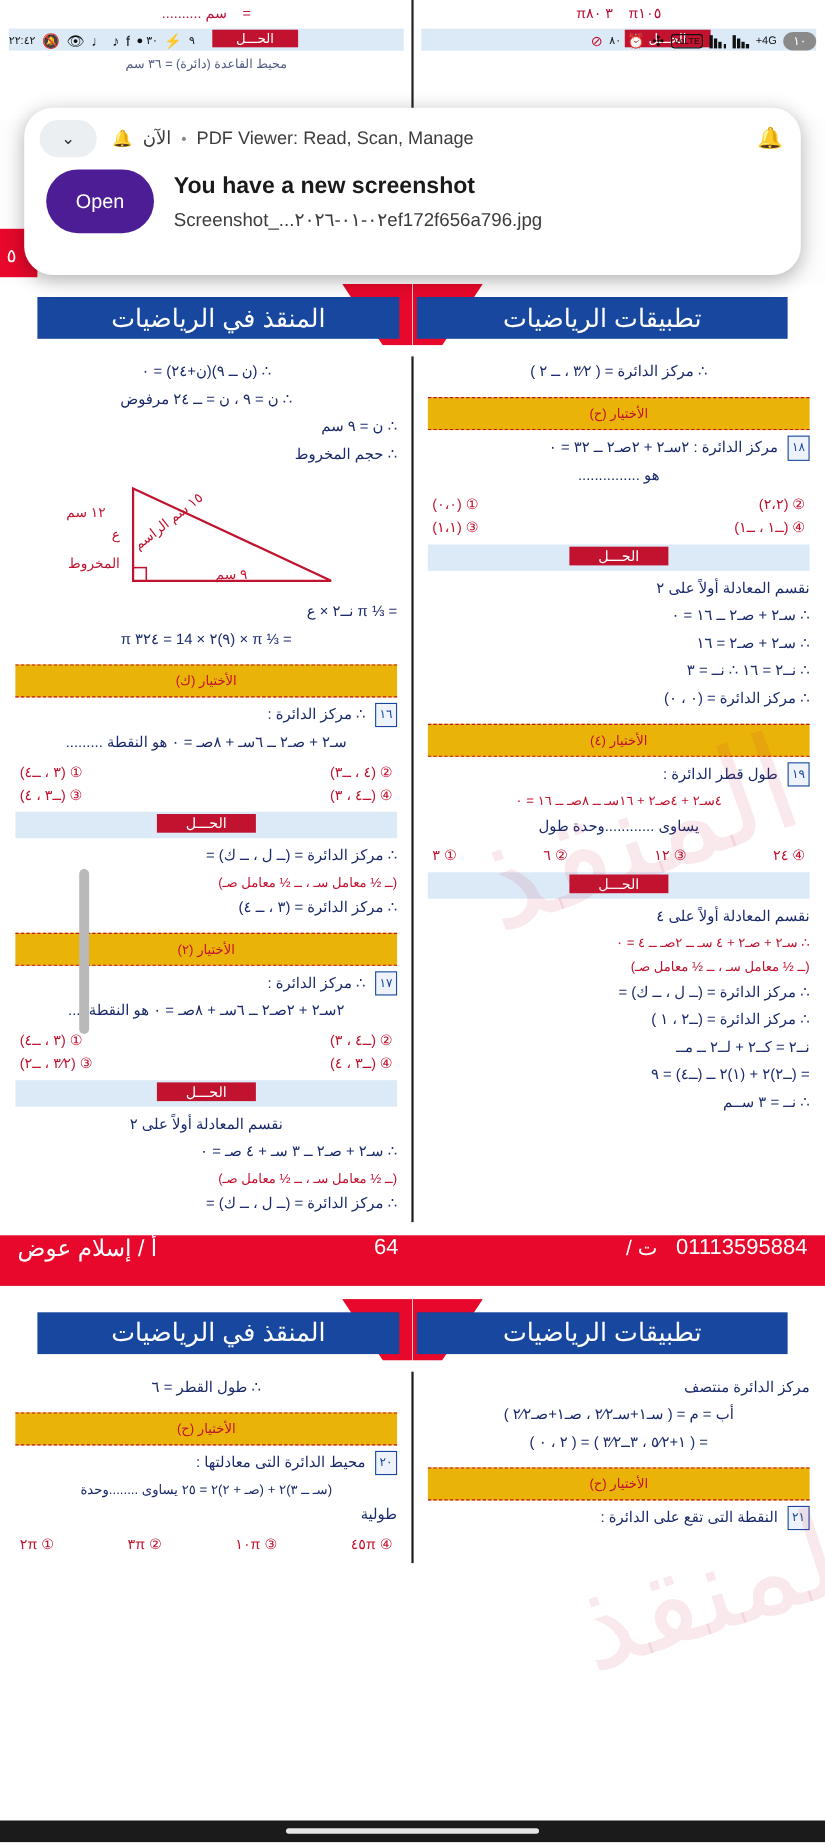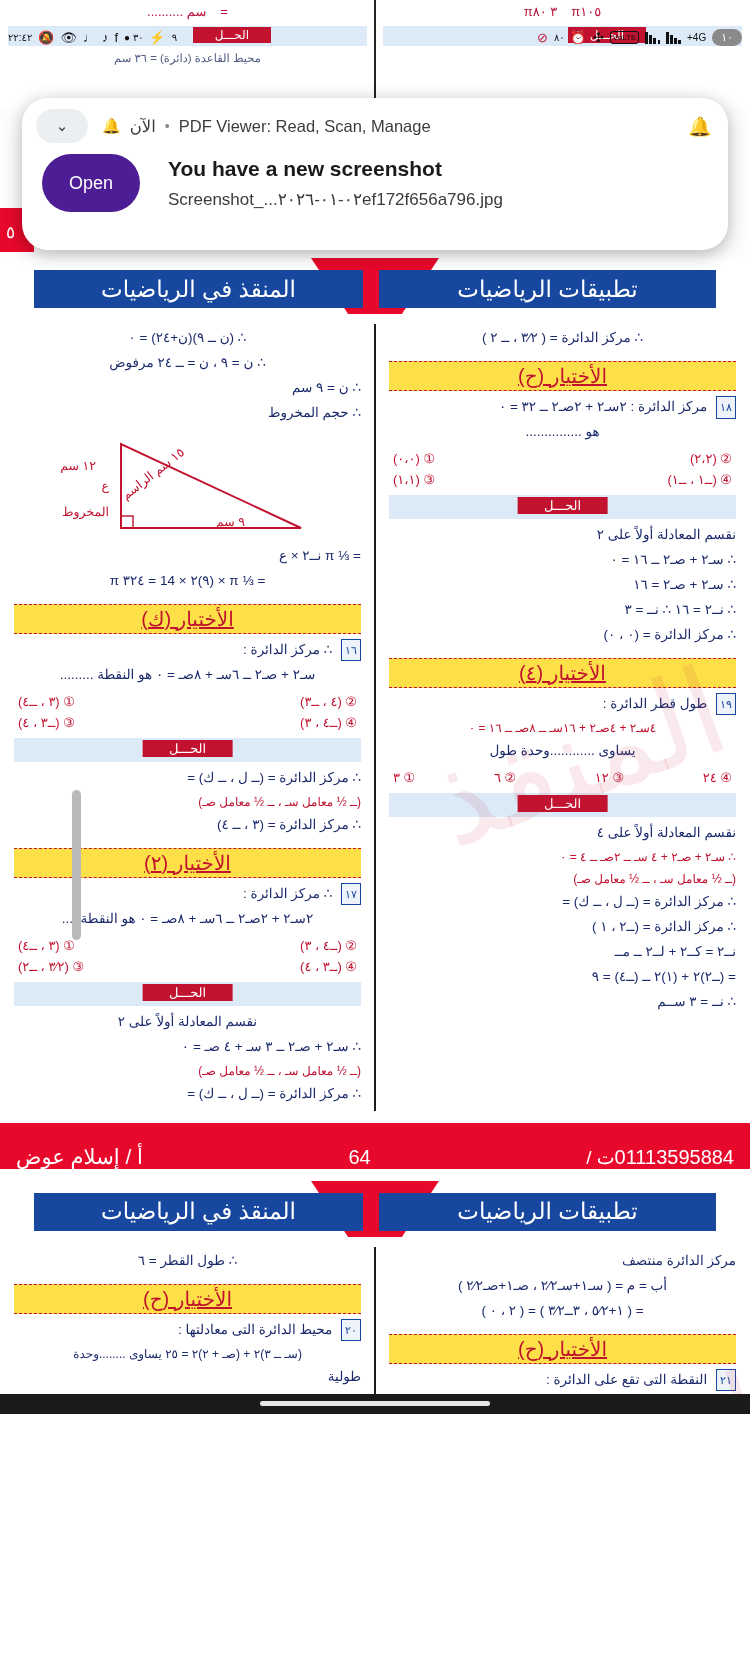--- a/index.html
+++ b/index.html
@@ -6,21 +6,21 @@
   html, body {
     width: 750px;
     height: 1675px;
     background: #ffffff;
     font-family: "Liberation Sans", sans-serif;
     overflow: hidden;
   }
   .page {
     position: relative;
     width: 750px;
-    height: 1414px;
+    height: 1675px;
     background: #fdfdfd;
     overflow: hidden;
   }
 
   
   .top-strip {
     position: absolute;
     top: 0; left: 0;
     width: 750px;
     height: 108px;
@@ -176,21 +176,21 @@
   }
   .open-btn {
     width: 98px; height: 58px;
     border-radius: 29px;
     background: #4c1d95;
     color: #fff;
     font-size: 18px;
     display: flex; align-items: center; justify-content: center;
     flex: 0 0 auto;
   }
-  .notif-texts { margin-left: 28px; overflow: hidden; }
+  .notif-texts { margin-left: 18px; overflow: hidden; }
   .notif-title {
     font-size: 21px;
     font-weight: bold;
     color: #1a1a1a;
     margin-bottom: 8px;
     white-space: nowrap;
   }
   .notif-sub {
     font-size: 17px;
     color: #3b3b3b;
@@ -289,29 +289,28 @@
     white-space: nowrap;
   }
   .line.c { text-align: center; }
   .line.red { color: #c1122f; }
   .small { font-size: 12px; }
 
   
   .choice-head {
     margin: 10px 0 4px 0;
     height: 30px;
-    background: #fde047;
+    background: #eab308;
     border-top: 1.5px dashed #c1122f;
     border-bottom: 1.5px dashed #c1122f;
     color: #c1122f;
-    font-size: 20px;
+    font-size: 12px;
     display: flex;
     align-items: center;
     justify-content: center;
-    text-decoration: underline;
   }
   .q-num {
     display: inline-block;
     min-width: 20px;
     border: 1.3px solid #17479e;
     color: #17479e;
     font-size: 11px;
     text-align: center;
     padding: 0 2px;
     margin-left: 5px;
@@ -358,24 +357,25 @@
     white-space: nowrap;
   }
 
   
   .footer {
     position: relative;
     height: 46px;
     background: #e8082b;
     display: flex;
     flex-direction: row-reverse;
-    align-items: flex-end;
+    align-items: flex-start;
     padding: 0 16px;
     color: #fff;
     margin-top: 6px;
+    gap: 17px;
   }
   .footer .name { font-size: 21px; flex: 0 0 auto; }
   .footer .pagenum { flex: 1; text-align: center; font-size: 20px; }
   .footer .phone { font-size: 20px; direction: ltr; }
   .footer .tel-lbl { font-size: 19px; margin-left: 10px; }
 
   .gap { height: 12px; background: #fff; }
 
   
   .watermark {
@@ -595,21 +595,21 @@
           <div class="line">∴ ن = ٩ سم</div>
           <div class="line">∴ حجم المخروط</div>
 
           <div class="fig">
             <svg width="220" height="110" viewBox="0 0 220 110">
               <polygon points="20,98 20,14 200,98" fill="none" stroke="#c1122f" stroke-width="2"></polygon>
               <rect x="20" y="86" width="12" height="12" fill="none" stroke="#c1122f" stroke-width="1.4"></rect>
             </svg>
             <span class="lbl" style="right:265px; top:30px;">١٢ سم</span>
             <span class="lbl" style="right:170px; top:38px; transform:rotate(-38deg);">١٥ سم الراسم</span>
-            <span class="lbl" style="right:116px; top:86px;">٩ سم</span>
+            <span class="lbl" style="right:136px; top:86px;">٩ سم</span>
             <span class="lbl" style="right:252px; top:76px;">المخروط</span>
             <span class="lbl" style="right:252px; top:50px;">ع</span>
           </div>
 
           <div class="line">= ⅓ π نــ٢ × ع</div>
           <div class="line c">= ⅓ π × (٩)٢ × 14 = ٣٢٤ π</div>
 
           <div class="choice-head">الأختيار (ك)</div>
 
           <div class="line">

